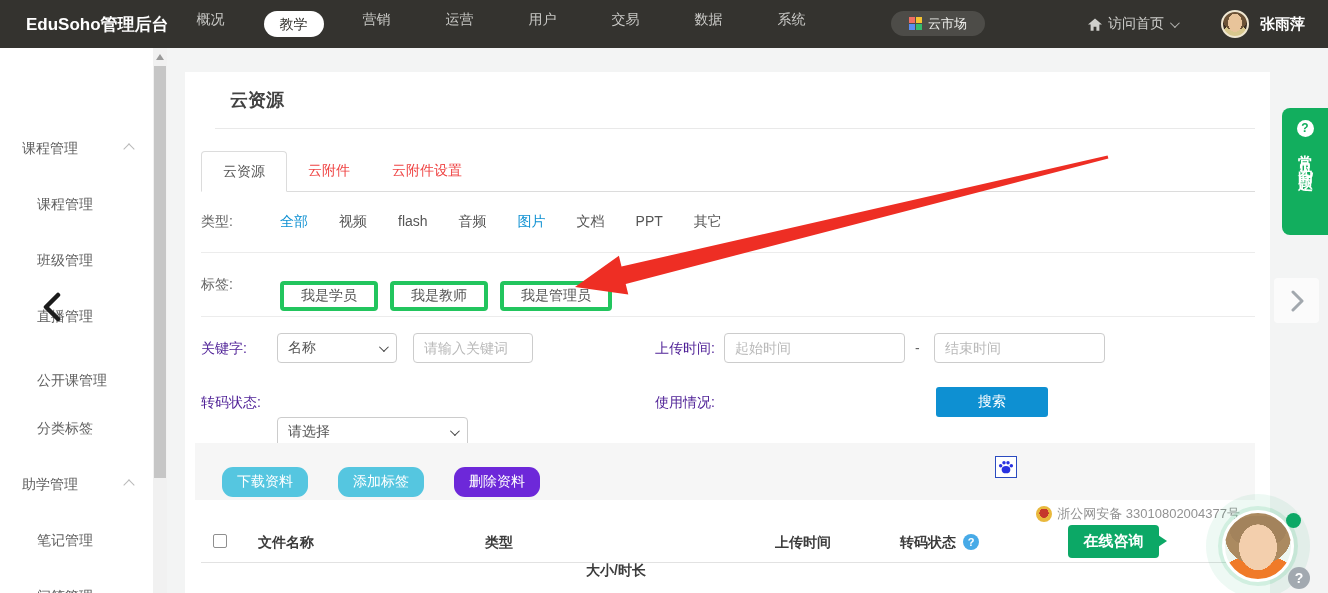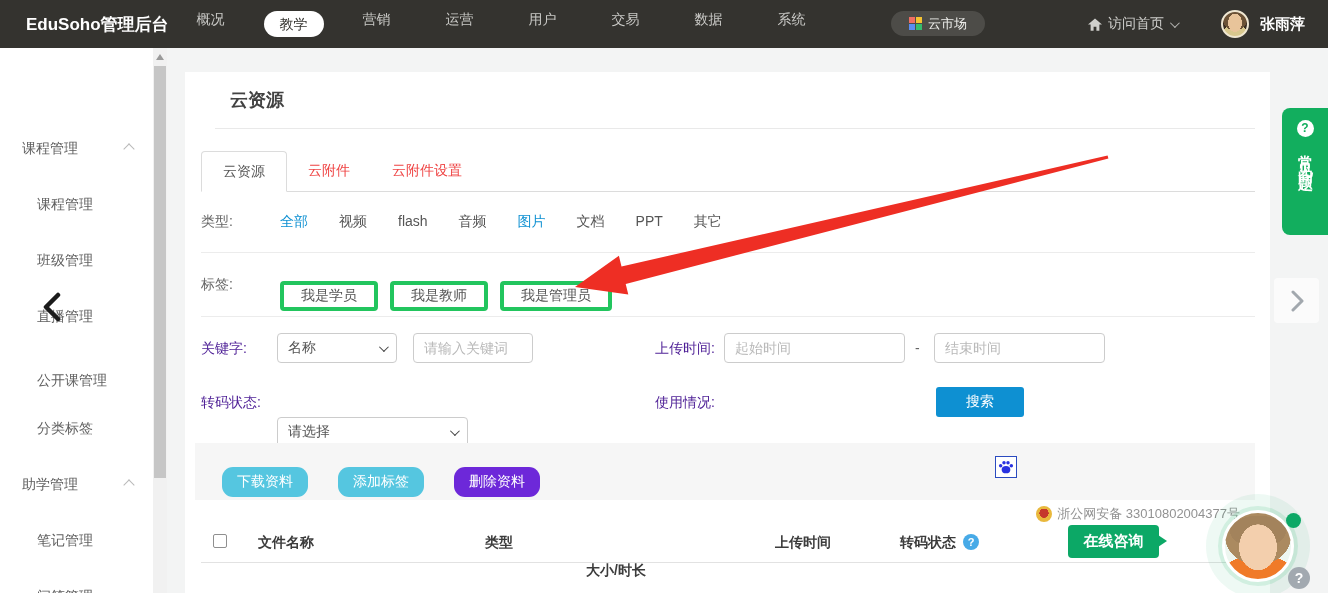--- a/index.html
+++ b/index.html
@@ -209,21 +209,21 @@
   <div class="abs lab" style="left:16px; top:315px;">转码状态:</div>
   <div class="abs sel" style="left:92px; top:315px; width:191px;">
     <span>请选择</span>
     <span class="sel-caret"></span>
   </div>
   <div class="abs lab" style="left:470px; top:315px;">使用情况:</div>
   <div class="abs sel" style="left:544px; top:315px; width:190px;">
     <span>请选择</span>
     <span class="sel-caret"></span>
   </div>
-  <button class="abs btn-search" style="left:751px; top:315px; width:88px;">搜索</button>
+  <button class="abs btn-search" style="left:751px; top:315px; width:112px;">搜索</button>
 
   <div class="strip">
     <button class="act-btn act-cyan" style="left:27px;">下载资料</button>
     <button class="act-btn act-cyan" style="left:143px;">添加标签</button>
     <button class="act-btn act-red" style="left:259px;">删除资料</button>
     <div class="paw-box">
       <svg width="16" height="16" viewBox="0 0 24 24">
           <ellipse cx="12" cy="16" rx="6.5" ry="5.5" fill="#2932e1"></ellipse>
           <circle cx="4" cy="10" r="2.6" fill="#2932e1"></circle>
           <circle cx="9" cy="5.5" r="2.6" fill="#2932e1"></circle>

